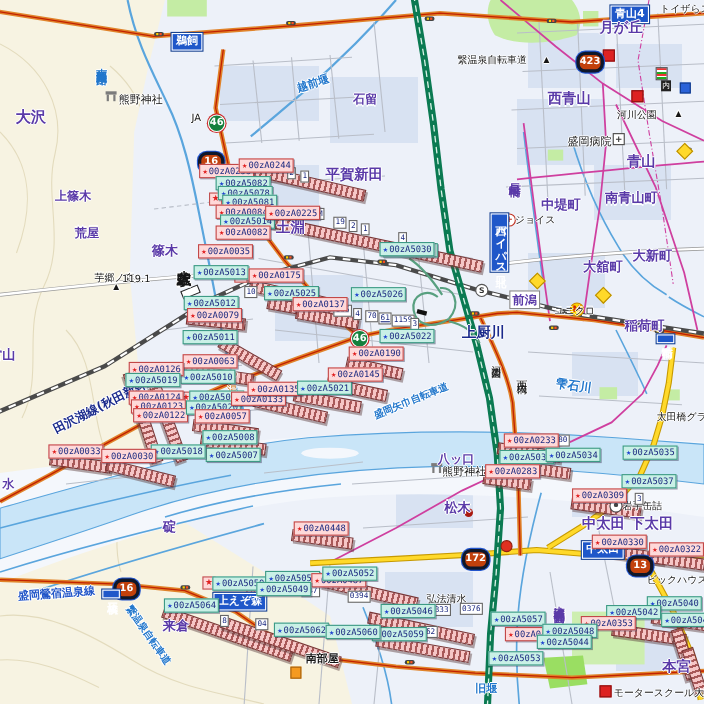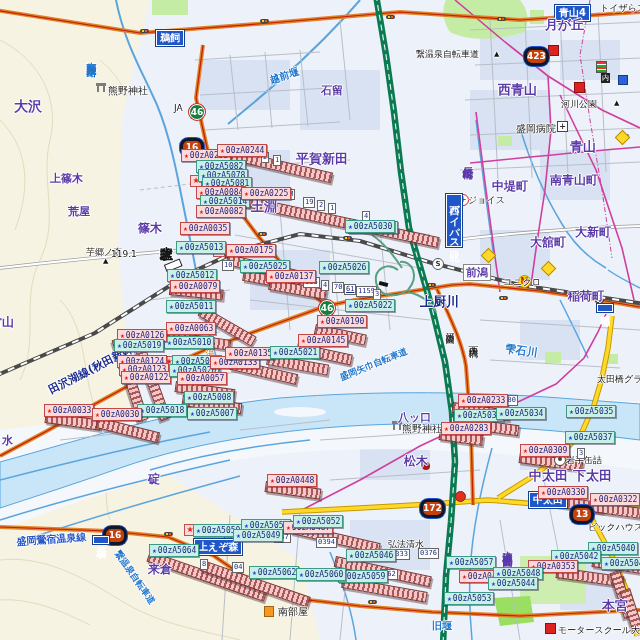--- a/index.html
+++ b/index.html
@@ -364,21 +364,21 @@
       <div class="pn pn-town" style="left: 404px; top: 453px; font-size: 12px;">松木</div>
       <div class="pn pn-town" style="left: 529px; top: 467px; font-size: 13px;">中太田</div>
       <div class="pn pn-town" style="left: 573px; top: 467px; font-size: 13px;">下太田</div>
       <div class="pn pn-poi" style="left: 566px; top: 454px; font-size: 9px;">岩手缶詰</div>
       <div class="pn pn-poi" style="left: 588px; top: 521px; font-size: 9px;">ビックハウス</div>
       <div class="pn pn-poi" style="left: 597px; top: 373px; font-size: 9px;">太田橋グラ</div>
       <div class="pn pn-town" style="left: 602px; top: 597px; font-size: 13px;">本宮</div>
       <div class="pn pn-town vert" style="left: 500px; top: 543px; font-size: 10px;">志波城古代公園</div>
       <div class="pn pn-poi" style="left: 558px; top: 624px; font-size: 9px;">モータースクール大宮</div>
       <div class="pn pn-water" style="left: 432px; top: 619px; font-size: 10px;">旧堰</div>
-      <div class="pn pn-poi" style="left: 238px; top: 605px; font-size: 10px; font-weight: normal; padding-left: 40px;">南部屋</div>
+      <div class="pn pn-poi" style="left: 238px; top: 592px; font-size: 10px; font-weight: bold; padding-left: 40px;">南部屋</div>
       <div class="pn pn-poi" style="left: 388px; top: 538px; font-size: 9px;">弘法清水</div>
       <div class="pn pn-town" style="left: 148px; top: 561px; font-size: 12px;">来倉</div>
       <div class="pn pn-town" style="left: 148px; top: 471px; font-size: 12px;">碇</div>
       <div class="pn pn-town" style="left: 2px; top: 433px; font-size: 11px;">水</div>
       <div class="pn pn-town" style="left: -10px; top: 314px; font-size: 12px;">営山</div>
       <div class="pn pn-road" style="left: 16px; top: 535px; font-size: 10px; transform: rotate(-4deg);">盛岡鶯宿温泉線</div>
       <div class="pn pn-water" style="left: 122px; top: 548px; font-size: 9px; transform: rotate(55deg);">繋温泉自転車道</div>
       <div class="pn pn-orange vert" style="left: 203px; top: 331px; font-size: 9px;">の湯</div>
       <div class="tag" style="left: 261px; top: 152px;">2</div>
       <div class="tag" style="left: 273px; top: 155px;">1</div>

